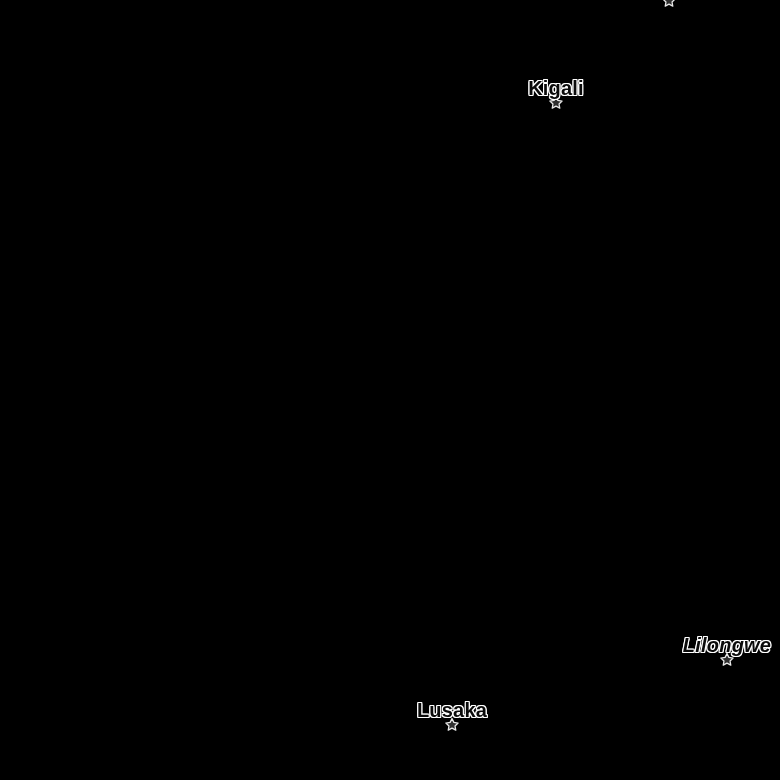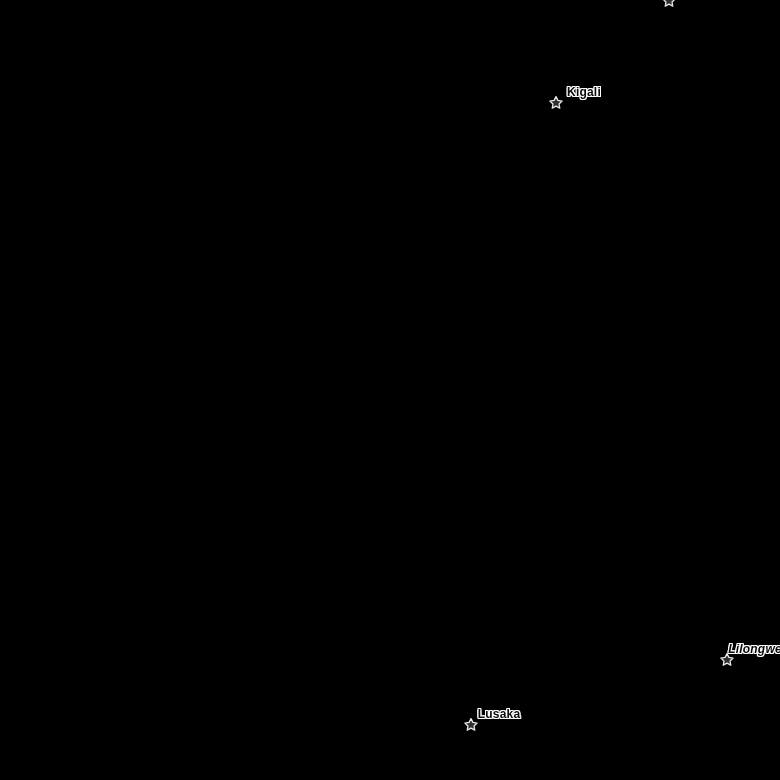--- a/index.html
+++ b/index.html
@@ -40,31 +40,30 @@
     stroke-width: 1.3;
     stroke-linejoin: round;
   }
   .city-label {
     position: absolute;
     left: 50%;
     bottom: 100%;
     transform: translateX(-50%);
     margin-bottom: -2px;
     white-space: nowrap;
-    font-size: 12px;
+    font-size: 20px;
     font-weight: 700;
     line-height: 1;
     letter-spacing: 0.2px;
     color: var(--label-color);
     text-shadow:
       -1px -1px 0 var(--halo),  1px -1px 0 var(--halo),
       -1px  1px 0 var(--halo),  1px  1px 0 var(--halo),
       -1px  0   0 var(--halo),  1px  0   0 var(--halo),
        0   -1px 0 var(--halo),  0    1px 0 var(--halo);
-    margin-left: 28px;
   }
 </style>
 </head>
 <body>
 
 <div class="map-viewport">
     <div class="marker" style="left: 669px; top: 1px;">
       <svg class="star" viewBox="0 0 14 14">
         <path d="M7,0.6 L8.88,4.41 L13.09,5.02 L10.04,7.99 L10.76,12.18 L7,10.2 L3.24,12.18 L3.96,7.99 L0.91,5.02 L5.12,4.41 Z"></path>
       </svg>
@@ -74,19 +73,19 @@
         <path d="M7,0.6 L8.88,4.41 L13.09,5.02 L10.04,7.99 L10.76,12.18 L7,10.2 L3.24,12.18 L3.96,7.99 L0.91,5.02 L5.12,4.41 Z"></path>
       </svg>
       <span class="city-label">Kigali</span>
     </div>
     <div class="marker" style="left: 727px; top: 660px; font-style: italic;">
       <svg class="star" viewBox="0 0 14 14">
         <path d="M7,0.6 L8.88,4.41 L13.09,5.02 L10.04,7.99 L10.76,12.18 L7,10.2 L3.24,12.18 L3.96,7.99 L0.91,5.02 L5.12,4.41 Z"></path>
       </svg>
       <span class="city-label">Lilongwe</span>
     </div>
-    <div class="marker" style="left: 471px; top: 725px;">
+    <div class="marker" style="left: 452px; top: 725px;">
       <svg class="star" viewBox="0 0 14 14">
         <path d="M7,0.6 L8.88,4.41 L13.09,5.02 L10.04,7.99 L10.76,12.18 L7,10.2 L3.24,12.18 L3.96,7.99 L0.91,5.02 L5.12,4.41 Z"></path>
       </svg>
       <span class="city-label">Lusaka</span>
     </div>
   </div>
 
 </body></html>

